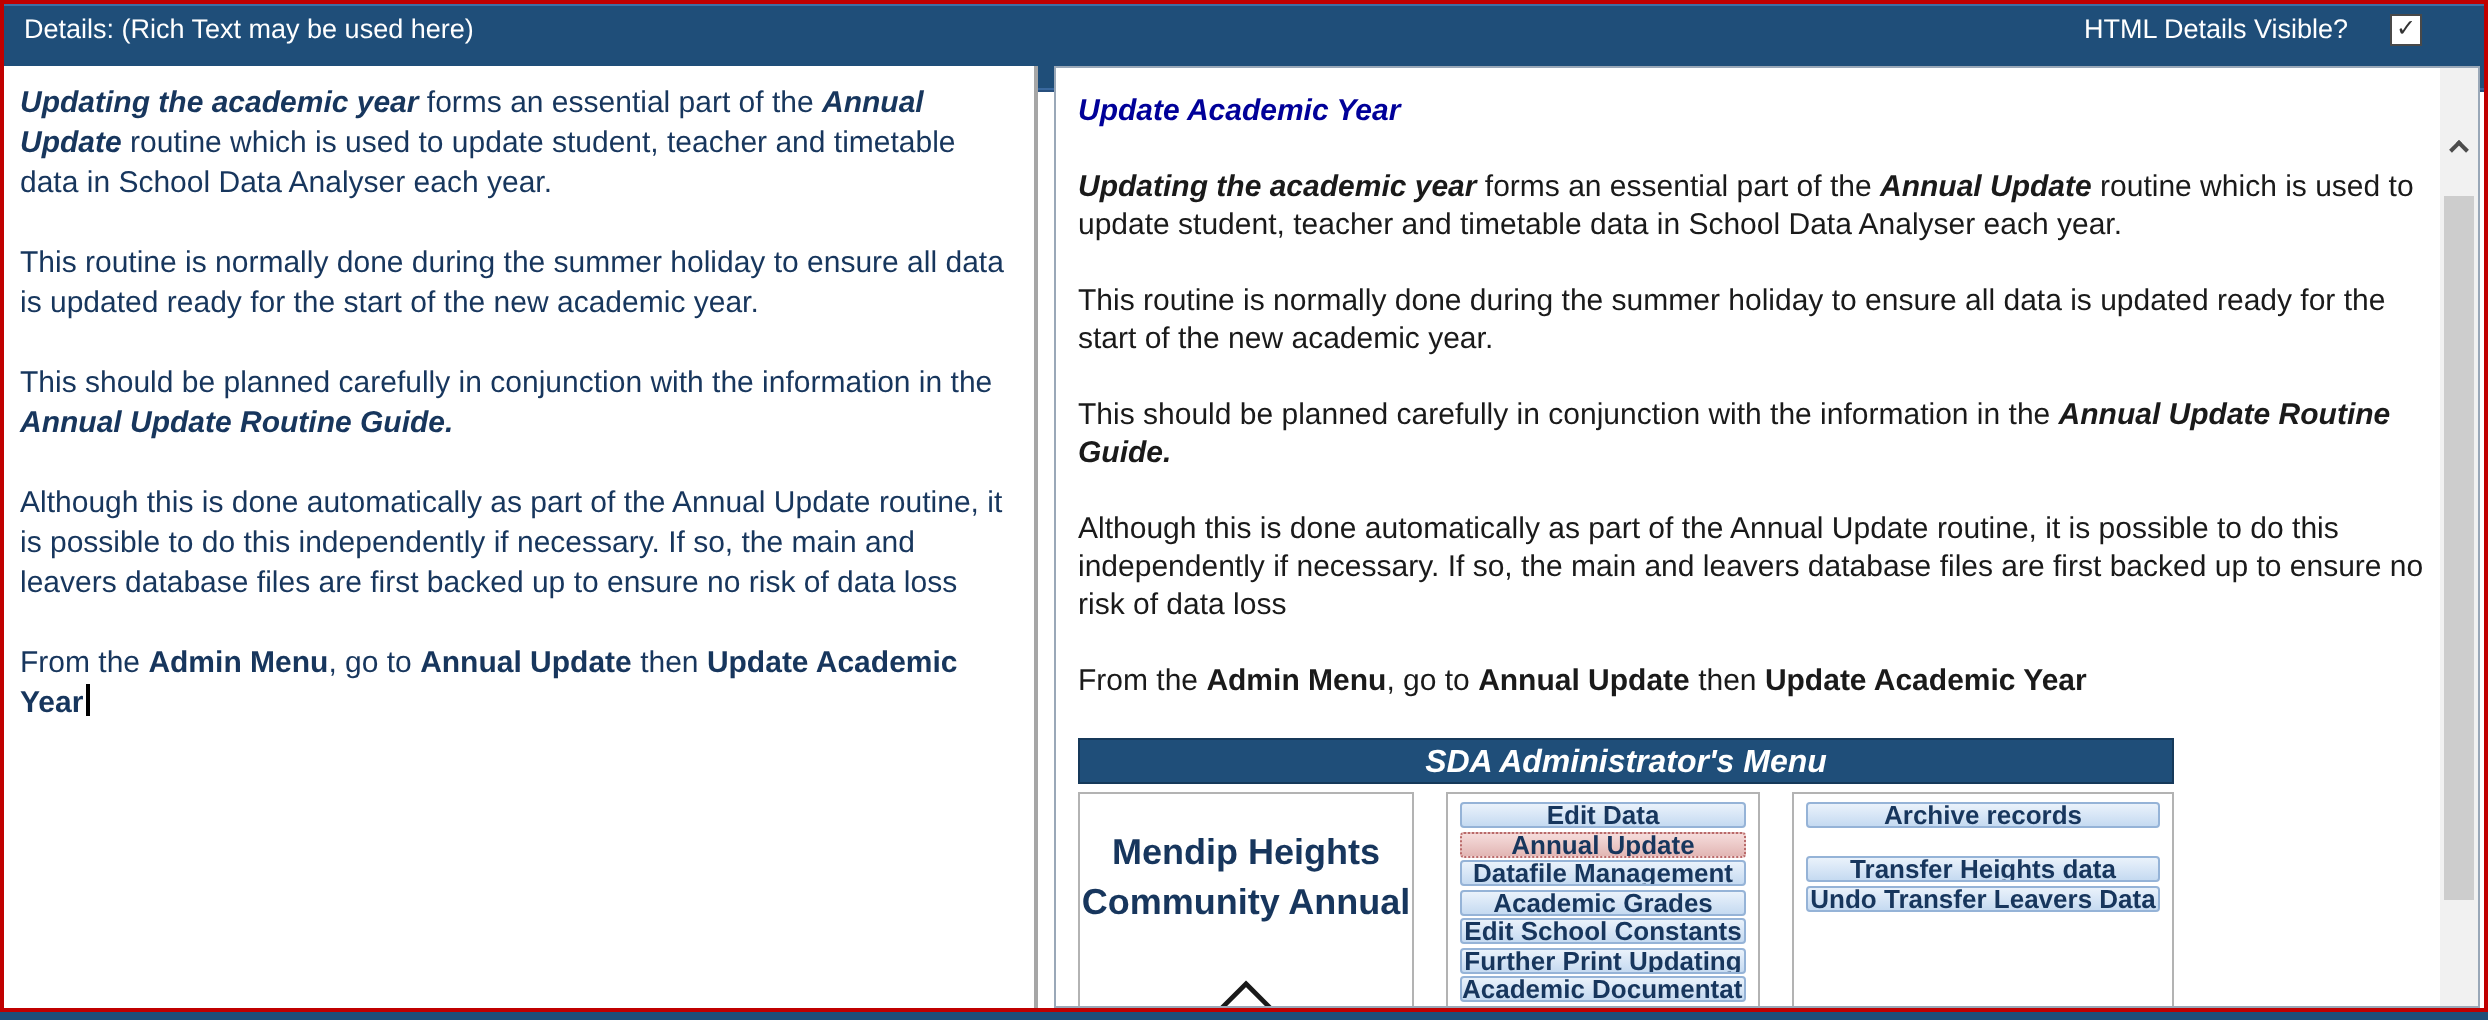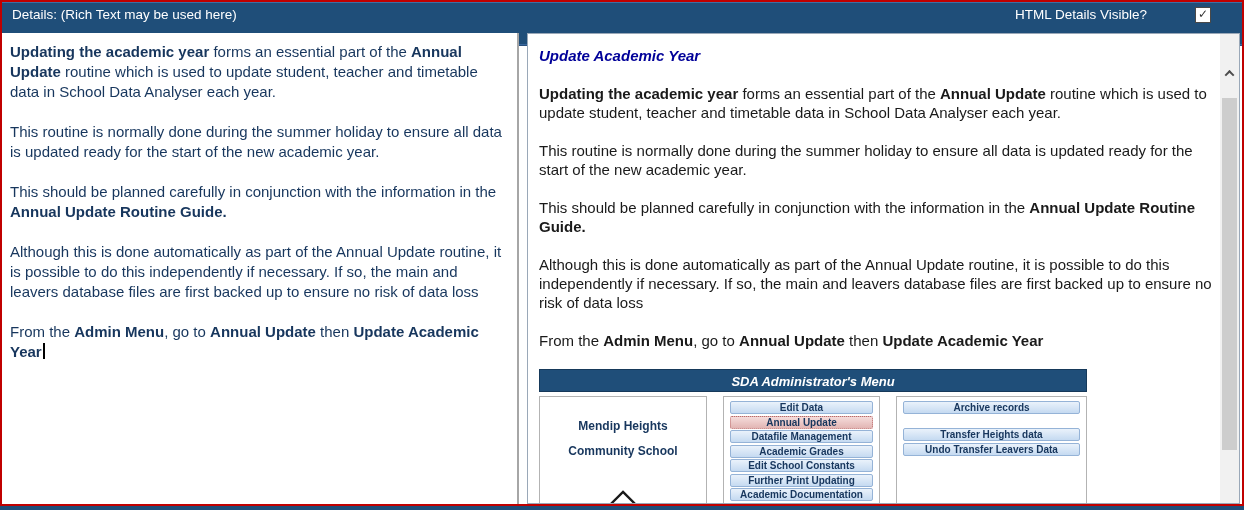--- a/index.html
+++ b/index.html
@@ -13,53 +13,53 @@
   body{font-family:"Liberation Sans","DejaVu Sans",sans-serif;background:#fff;}
   .stage{position:relative;width:1244px;height:510px;background:#1f4e79;overflow:hidden;}
   .frame{position:absolute;left:0;top:0;width:1244px;height:506px;background:#fff;
          border:2px solid var(--window_border);}
   
   .titlebar{position:absolute;left:0;top:0;right:0;height:44px;background:var(--titlebar_bg);
             box-shadow:inset 0 1px 0 #3f6fa3, inset 0 -1px 0 #39689e;border-bottom:1px solid #274f7d;}
   .tlabel{position:absolute;top:5px;color:#fff;font-size:13.5px;white-space:nowrap;}
   .tlabel.details{left:10px;}
   .tlabel.htmldetails{left:531px;}
-  .tlabel.visible{left:1013px;text-align:right;}
+  .tlabel.visible{left:1040px;text-align:right;}
   .checkbox{position:absolute;top:5px;left:1193px;width:16px;height:16px;background:#fff;
             border:1px solid #494949;display:flex;align-items:center;justify-content:center;cursor:pointer;}
   .checkbox .check{font-size:12px;line-height:12px;color:#333;font-weight:bold;transform:translateY(-1px);}
   
   .left-panel{position:absolute;left:0;top:31px;width:517px;bottom:0;background:#fff;
               border-right:2px solid #a6a6a6;padding:9px 8px 0 8px;overflow:hidden;
               color:var(--details_text);font-size:15px;line-height:20px;cursor:text;}
   .left-panel .para{margin-bottom:20px;}
-  span.b{font-weight:bold;} span.i{}
+  span.b{font-weight:bold;} span.i{font-style:italic;}
   .caret{display:inline-block;width:2px;height:16px;background:#000;vertical-align:-2px;margin-left:1px;}
   
   .right-panel{position:absolute;left:525px;top:31px;width:713px;bottom:0;background:#fff;
                border:1px solid #9aa8b8;overflow:hidden;}
   .right-content{position:absolute;left:0;top:0;right:19px;bottom:0;padding:12px 4px 0 11px;
                  overflow:hidden;color:#1a1a1a;font-size:15px;line-height:19px;cursor:text;}
   .html-title{color:var(--html_title_text);font-weight:bold;font-style:italic;font-size:15px;margin-bottom:19px;}
   .right-content .para{margin-bottom:19px;}
   
   .menu-image{width:548px;margin-top:13px;}
   .menu-header{height:23px;background:var(--menu_header_bg);color:#fff;font-weight:bold;font-style:italic;
-               font-size:13px;text-align:center;line-height:23px;border:1px solid #16395a;}
+               font-size:16px;text-align:center;line-height:23px;border:1px solid #16395a;}
   .menu-cols{display:flex;gap:16px;margin-top:4px;height:200px;}
   .imgbox{border:1px solid #b3b3b3;background:#fff;height:100%;}
   .school-box{width:168px;text-align:center;}
-  .school-name{margin-top:17px;color:#17365d;font-weight:bold;font-size:12px;line-height:25px;}
+  .school-name{margin-top:17px;color:#17365d;font-weight:bold;font-size:18px;line-height:25px;}
   .logo{margin-top:26px;}
   .btn-col{padding:4px 6px;}
   .btn-col.mid{width:157px;}
   .btn-col.rightcol{width:191px;}
   .menu-btn{height:13px;margin:0 0 1.5px 0;border:1px solid var(--button_border);border-radius:2px;
             background:linear-gradient(var(--button_face_top),var(--button_face_bottom));
-            color:#17365d;font-weight:bold;font-size:10px;line-height:11px;text-align:center;
+            color:#17365d;font-weight:bold;font-size:13px;line-height:11px;text-align:center;
             font-family:"Liberation Sans",sans-serif;overflow:hidden;white-space:nowrap;}
   .menu-btn.hl{background:linear-gradient(var(--highlight_face_top),var(--highlight_face_bottom));
                border:1px dotted var(--highlight_border);}
   .btn-group{margin-bottom:14px;}
   
   .scrollbar{position:absolute;top:0;right:0;bottom:0;width:19px;background:var(--scrollbar_track);}
   .sb-arrow{position:absolute;top:28px;left:0;width:19px;height:22px;display:flex;align-items:center;
             justify-content:center;cursor:pointer;}
   .sb-arrow .chev{width:7px;height:7px;border-left:2px solid #4d4d4d;border-top:2px solid #4d4d4d;
                   transform:rotate(45deg) translate(1px,1px);}
@@ -97,21 +97,21 @@
             <div class="para"><span>Although this is done automatically as part of the Annual Update routine, it is possible to do this independently if necessary. If so, the main and leavers database files are first backed up to ensure no risk of data loss</span></div>
             <div class="para"><span>From the </span><span class="b">Admin Menu</span><span>, go to </span><span class="b">Annual Update</span><span> then </span><span class="b">Update Academic Year</span></div>
           </div>
 
         <div class="menu-image">
           <div class="menu-header">SDA Administrator's Menu</div>
           <div class="menu-cols">
             <div class="imgbox school-box">
               <div class="school-name">
                 <div>Mendip Heights</div>
-                <div>Community School</div>
+                <div>Community Annual</div>
               </div>
               <svg class="logo" width="60" height="60" viewBox="0 0 64 64">
                 <polygon points="32,2 62,32 32,62 2,32" fill="#ffffff" stroke="#1a1a1a" stroke-width="2.5"></polygon>
                 <path d="M14 38 L23 22 L28 30 L34 17 L42 29 L50 38 Z" fill="none" stroke="#1a1a1a" stroke-width="2"></path>
                 <path d="M26 24 L30 28 M36 22 L40 28" stroke="#1a1a1a" stroke-width="1.5"></path>
                 <path d="M12 40 Q 32 46 52 38" fill="none" stroke="#1a1a1a" stroke-width="2"></path>
                 <path d="M18 46 Q 34 52 48 44" fill="none" stroke="#1a1a1a" stroke-width="2"></path>
                 <path d="M26 53 Q 34 56 42 51" fill="none" stroke="#1a1a1a" stroke-width="1.5"></path>
               </svg>
             </div>

